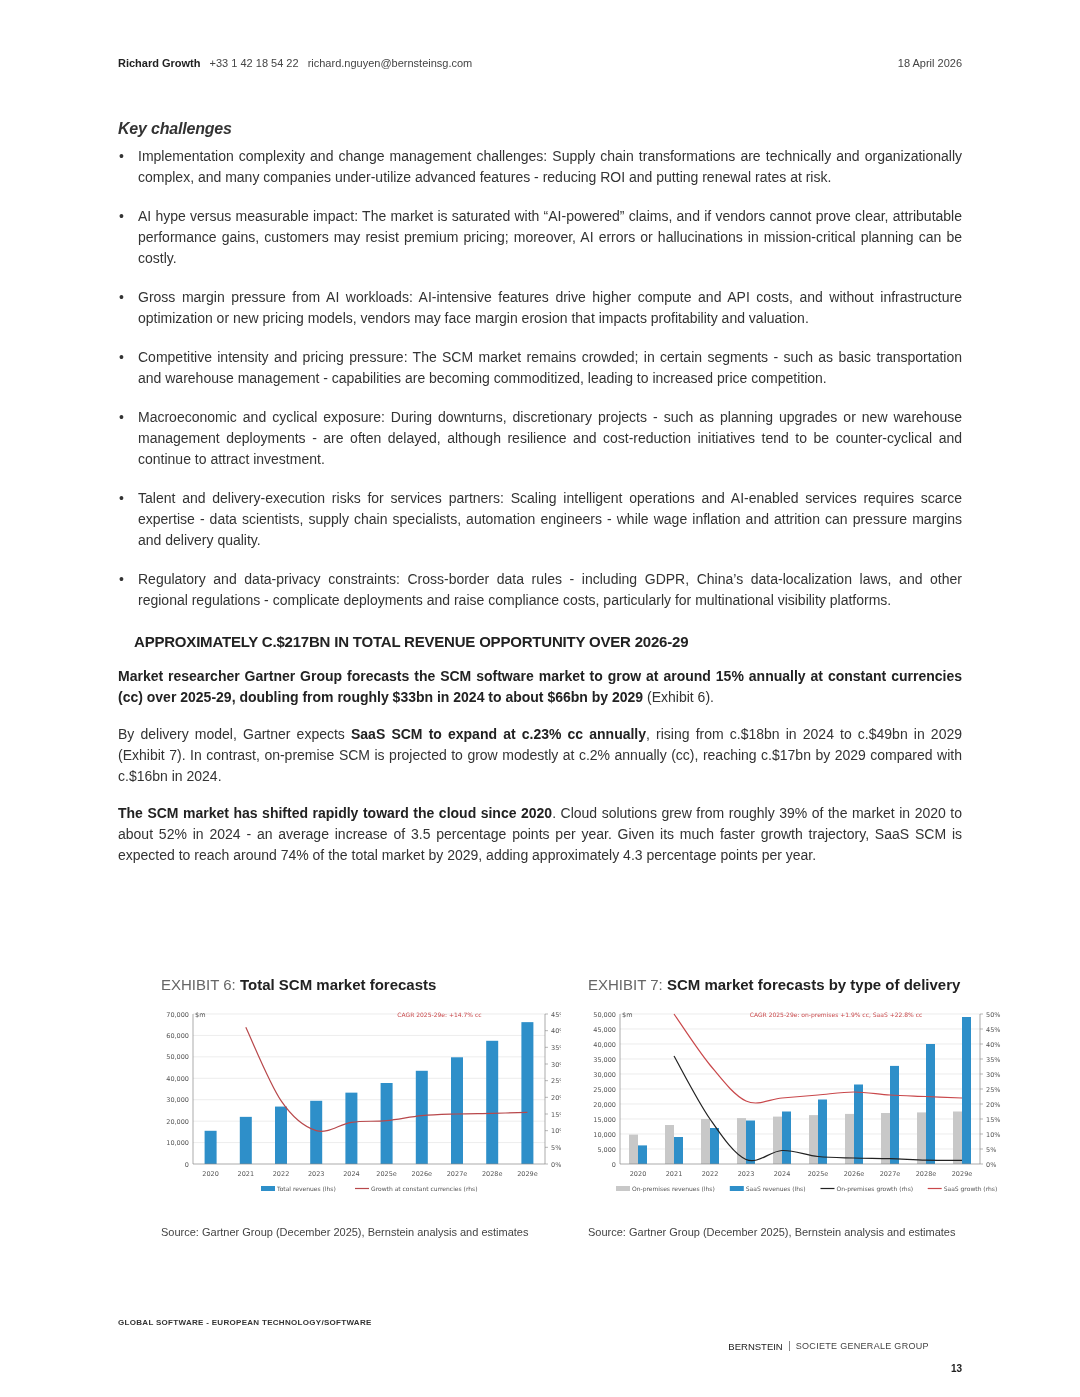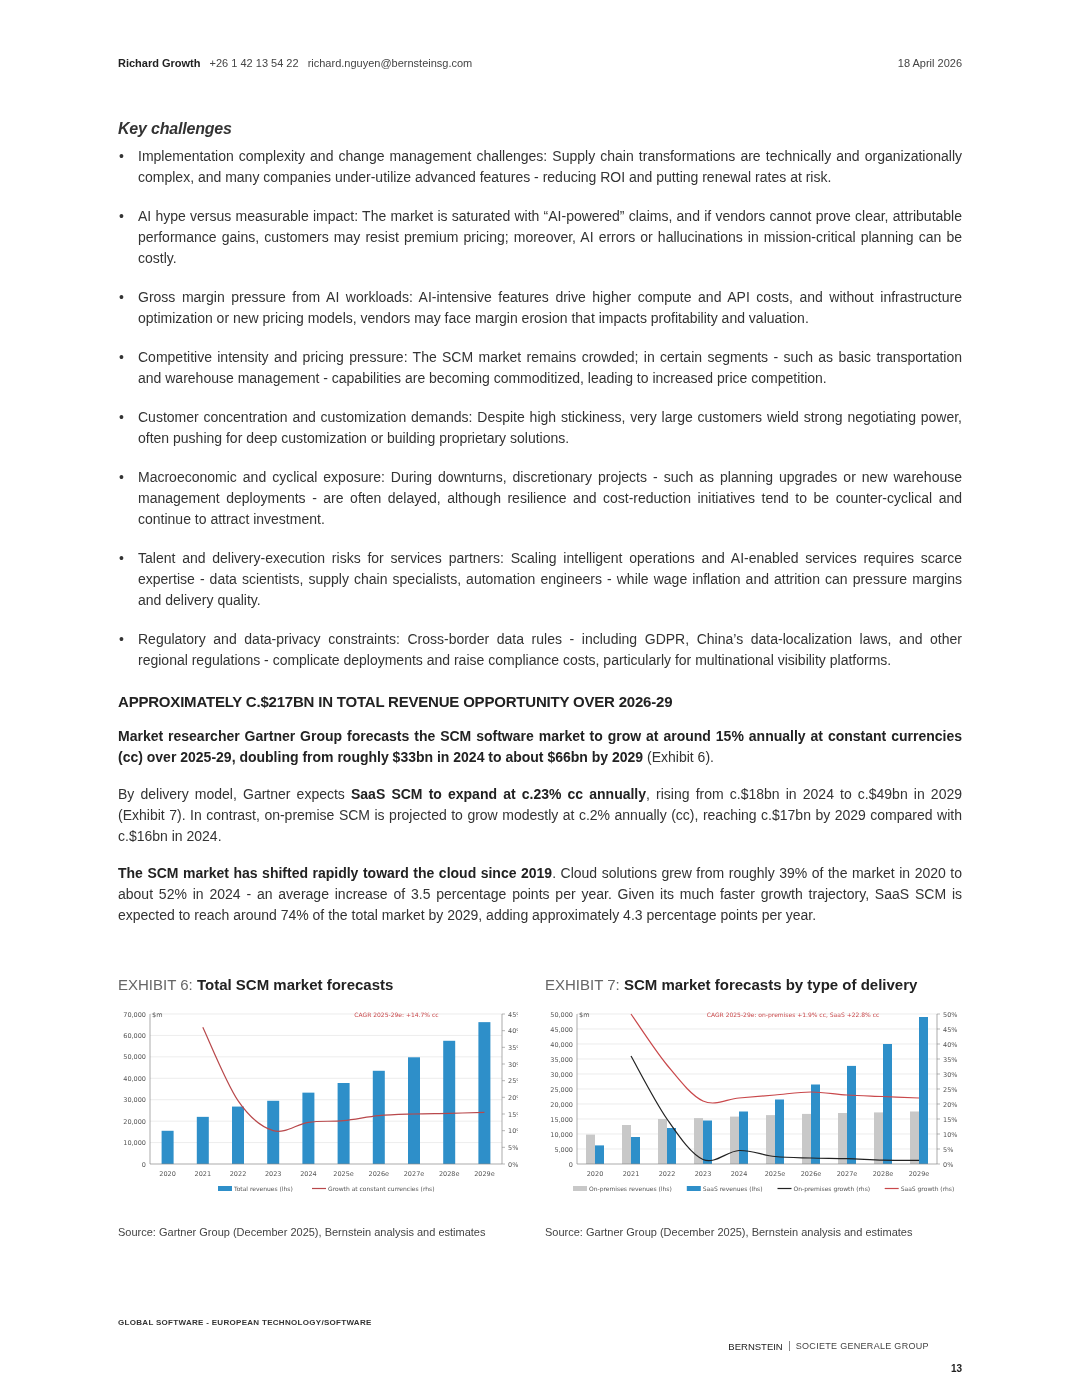--- a/index.html
+++ b/index.html
@@ -5,68 +5,67 @@
   html, body { margin: 0; padding: 0; background: #ffffff; }
   body { width: 1080px; height: 1397px; position: relative; font-family: "Liberation Sans", sans-serif; color: #333; overflow: hidden; }
   .header { position: absolute; top: 57px; left: 118px; right: 118px; display: flex; justify-content: space-between; font-size: 11px; color: #444; }
   .header .name { font-weight: bold; color: #222; }
   .header .contact span { margin-right: 6px; }
   .content { position: absolute; top: 120px; left: 118px; width: 844px; }
   h2.kc { font-family: "Liberation Sans", sans-serif; font-size: 16px; font-weight: bold; color: #333; margin: 0 0 8px 0; letter-spacing: -0.2px; font-style: italic; }
   ul.bullets { list-style: none; padding: 0; margin: 0; }
   ul.bullets li { position: relative; padding-left: 20px; font-size: 14px; line-height: 21px; color: #333; text-align: justify; margin-bottom: 18px; }
   ul.bullets li::before { content: "•"; position: absolute; left: 1px; top: 0; font-size: 14px; }
-  h3.sec { font-size: 15px; font-weight: bold; color: #222; margin: 22px 0 6px 0; letter-spacing: -0.2px; }
+  h3.sec { font-size: 15px; font-weight: bold; color: #222; margin: 22px 0 6px 16px; letter-spacing: -0.2px; }
   p { font-size: 14px; line-height: 21px; margin: 16px 0 12px 0; color: #333; text-align: justify; }
   p b { color: #222; }
   .exhibits { position: absolute; top: 976px; left: 118px; width: 844px; height: 270px; }
-  .exhibit { position: absolute; top: 0; }
+  .exhibit { position: absolute; top: 0; margin-left: 43px; }
   .ex-title { font-size: 15px; white-space: nowrap; }
   .ex-title .lbl { color: #666; font-weight: normal; }
   .ex-title .ttl { color: #222; font-weight: bold; }
   .chart-svg { position: absolute; top: 30px; left: 0; }
   .source { position: absolute; top: 250px; font-size: 11px; color: #444; white-space: nowrap; }
   .footer { position: absolute; top: 1318px; left: 118px; right: 118px; display: flex; justify-content: space-between; align-items: flex-start; }
   .footer .left { font-size: 8px; font-weight: bold; color: #333; letter-spacing: 0.3px; }
   .footer .right { display: flex; align-items: center; font-size: 9px; }
   .footer .brand { font-weight: normal; color: #222; font-size: 9.5px; }
   .footer .sep { width: 1px; height: 10px; background: #888; margin: 0 6px; }
   .footer .group { color: #444; letter-spacing: 0.3px; }
   .footer .page { margin-left: 22px; font-weight: bold; color: #222; font-size: 10px; margin-top: 45px; }
   svg text { font-family: "DejaVu Sans", sans-serif; }
 </style>
 </head>
 <body>
 
 <div class="header">
   <div class="contact">
     <span class="name">Richard Growth</span>
-    <span>+26 1 42 13 54 22</span>
+    <span>+33 1 42 18 54 22</span>
     <span>richard.nguyen@bernsteinsg.com</span>
   </div>
   <div>18 April 2026</div>
 </div>
 
 <div class="content">
   <h2 class="kc">Key challenges</h2>
   <ul class="bullets">
     <li>Implementation complexity and change management challenges: Supply chain transformations are technically and organizationally complex, and many companies under-utilize advanced features - reducing ROI and putting renewal rates at risk.</li>
     <li>AI hype versus measurable impact: The market is saturated with “AI-powered” claims, and if vendors cannot prove clear, attributable performance gains, customers may resist premium pricing; moreover, AI errors or hallucinations in mission-critical planning can be costly.</li>
     <li>Gross margin pressure from AI workloads: AI-intensive features drive higher compute and API costs, and without infrastructure optimization or new pricing models, vendors may face margin erosion that impacts profitability and valuation.</li>
     <li>Competitive intensity and pricing pressure: The SCM market remains crowded; in certain segments - such as basic transportation and warehouse management - capabilities are becoming commoditized, leading to increased price competition.</li>
-    <li>Customer concentration and customization demands: Despite high stickiness, very large customers wield strong negotiating power, often pushing for deep customization or building proprietary solutions.</li>
     <li>Macroeconomic and cyclical exposure: During downturns, discretionary projects - such as planning upgrades or new warehouse management deployments - are often delayed, although resilience and cost-reduction initiatives tend to be counter-cyclical and continue to attract investment.</li>
     <li>Talent and delivery-execution risks for services partners: Scaling intelligent operations and AI-enabled services requires scarce expertise - data scientists, supply chain specialists, automation engineers - while wage inflation and attrition can pressure margins and delivery quality.</li>
     <li>Regulatory and data-privacy constraints: Cross-border data rules - including GDPR, China’s data-localization laws, and other regional regulations - complicate deployments and raise compliance costs, particularly for multinational visibility platforms.</li>
   </ul>
 
   <h3 class="sec">APPROXIMATELY C.$217BN IN TOTAL REVENUE OPPORTUNITY OVER 2026-29</h3>
   <p><b>Market researcher Gartner Group forecasts the SCM software market to grow at around 15% annually at constant currencies (cc) over 2025-29, doubling from roughly $33bn in 2024 to about $66bn by 2029</b><span> (Exhibit 6).</span></p>
   <p><span>By delivery model, Gartner expects </span><b>SaaS SCM to expand at c.23% cc annually</b><span>, rising from c.$18bn in 2024 to c.$49bn in 2029 (Exhibit 7). In contrast, on-premise SCM is projected to grow modestly at c.2% annually (cc), reaching c.$17bn by 2029 compared with c.$16bn in 2024.</span></p>
-  <p><b>The SCM market has shifted rapidly toward the cloud since 2019</b><span>. Cloud solutions grew from roughly 39% of the market in 2020 to about 52% in 2024 - an average increase of 3.5 percentage points per year. Given its much faster growth trajectory, SaaS SCM is expected to reach around 74% of the total market by 2029, adding approximately 4.3 percentage points per year.</span></p>
+  <p><b>The SCM market has shifted rapidly toward the cloud since 2020</b><span>. Cloud solutions grew from roughly 39% of the market in 2020 to about 52% in 2024 - an average increase of 3.5 percentage points per year. Given its much faster growth trajectory, SaaS SCM is expected to reach around 74% of the total market by 2029, adding approximately 4.3 percentage points per year.</span></p>
 </div>
 
 <div class="exhibits">
   <div class="exhibit" style="left:0; width:400px; height:270px;">
     <div class="ex-title">
       <span class="lbl">EXHIBIT 6: </span><span class="ttl">Total SCM market forecasts</span>
     </div>
     <svg class="chart-svg" id="chart0" width="400" height="200">
         <text x="28" y="160.5" font-size="6.5" fill="#555" text-anchor="end">0</text>
         <line x1="32" x2="384" y1="136.57142857142858" y2="136.57142857142858" stroke="#e4e4e4" stroke-width="0.7"></line>

